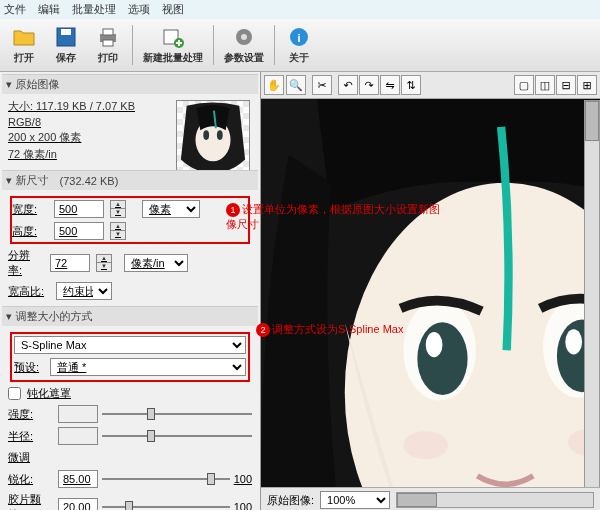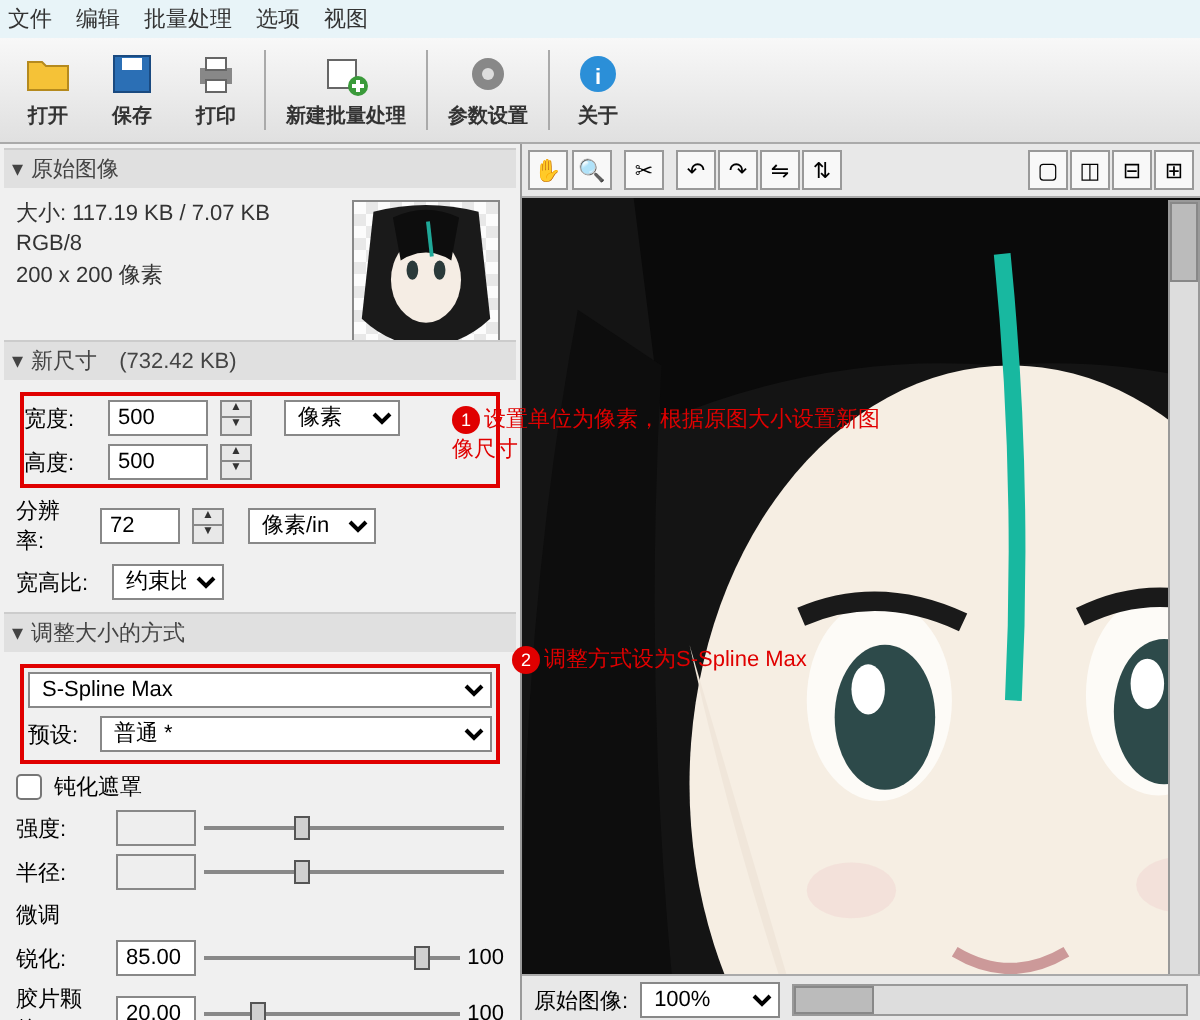--- a/index.html
+++ b/index.html
@@ -6,21 +6,21 @@
 body { background: #f0f0f0; width: 600px; height: 510px; overflow: hidden; }
 .menu-bar { background: #e8f4f8; padding: 2px 4px; display: flex; gap: 12px; color: #333; }
 .menu-bar span { cursor: default; }
 .toolbar { background: linear-gradient(#f8f8f8,#e0e0e0); padding: 4px; display: flex; gap: 2px; border-bottom: 1px solid #aaa; }
 .tool-btn { display: flex; flex-direction: column; align-items: center; padding: 2px 6px; gap: 2px; min-width: 40px; }
 .tool-btn .icon { width: 24px; height: 24px; display: flex; align-items: center; justify-content: center; }
 .tool-btn .lbl { font-size: 10px; color: #333; white-space: nowrap; font-weight: bold; }
 .main { display: flex; height: calc(100% - 70px); }
 .left-panel { width: 260px; background: #f0f0f0; padding: 2px; overflow: hidden; }
 .section-hdr { background: #e0e0e0; padding: 2px 4px; font-size: 11px; color: #444; border-top: 1px solid #ccc; display: flex; align-items: center; gap: 4px; }
-.section-body { padding: 4px 6px; }
+.section-body { padding: 4px 6px; text-decoration: underline; }
 .info-row { font-size: 11px; color: #333; padding: 1px 0; }
 .thumb-wrap { float: right; width: 74px; height: 74px; background: repeating-conic-gradient(#ccc 0 25%, #fff 0 50%) 0 0/12px 12px; border: 1px solid #888; margin: 2px; position: relative; overflow: hidden; }
 .thumb-wrap svg { width: 100%; height: 100%; }
 .form-row { display: flex; align-items: center; gap: 6px; padding: 2px 0; }
 .form-row label { width: 36px; font-size: 11px; }
 input[type=text] { border: 1px solid #888; padding: 2px 4px; font-size: 11px; background: #fff; }
 .w40 { width: 40px; }
 .w50 { width: 50px; }
 .spin { display: flex; flex-direction: column; border: 1px solid #888; }
 .spin div { width: 14px; height: 8px; background: #e8e8e8; font-size: 6px; text-align: center; line-height: 6px; color: #333; border-bottom: 1px solid #888; }
@@ -133,20 +133,21 @@
             <ellipse cx="37" cy="40" rx="18" ry="22" fill="#f5ede4"></ellipse>
             <ellipse cx="30" cy="35" rx="3" ry="5" fill="#2a3a3a"></ellipse>
             <ellipse cx="44" cy="35" rx="3" ry="5" fill="#2a3a3a"></ellipse>
             <path d="M20 8 Q37 0 54 8 L50 30 Q37 22 24 30 Z" fill="#0d0d0d"></path>
             <path d="M38 10 L40 28" stroke="#1fa898" stroke-width="2"></path>
           </svg>
       </div>
       <div class="info-row">大小: 117.19 KB / 7.07 KB</div>
       <div class="info-row">RGB/8</div>
       <div class="info-row">200 x 200 像素</div>
+      <div class="info-row">72 像素/in</div>
     </div>
 
     <div class="section-hdr"><span>▾</span><span>新尺寸</span> &nbsp;<span>(732.42 KB)</span></div>
     <div class="section-body">
       <div class="redbox">
         <div class="form-row">
           <label>宽度:</label>
           <input type="text" class="w50" value="500" style="">
           <div class="spin">
               <div>▲</div>

